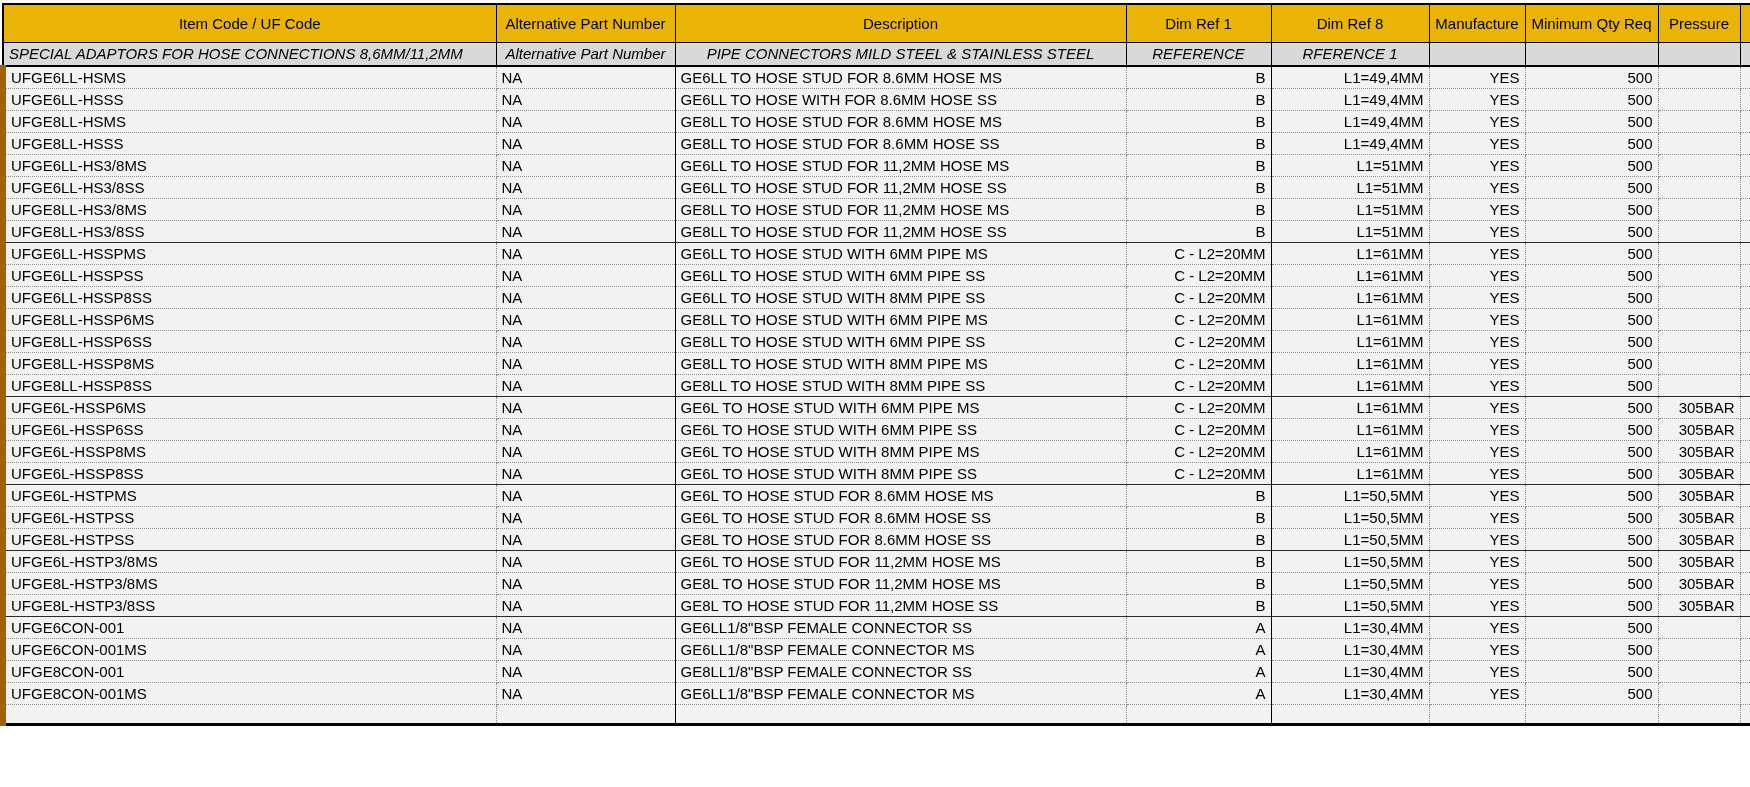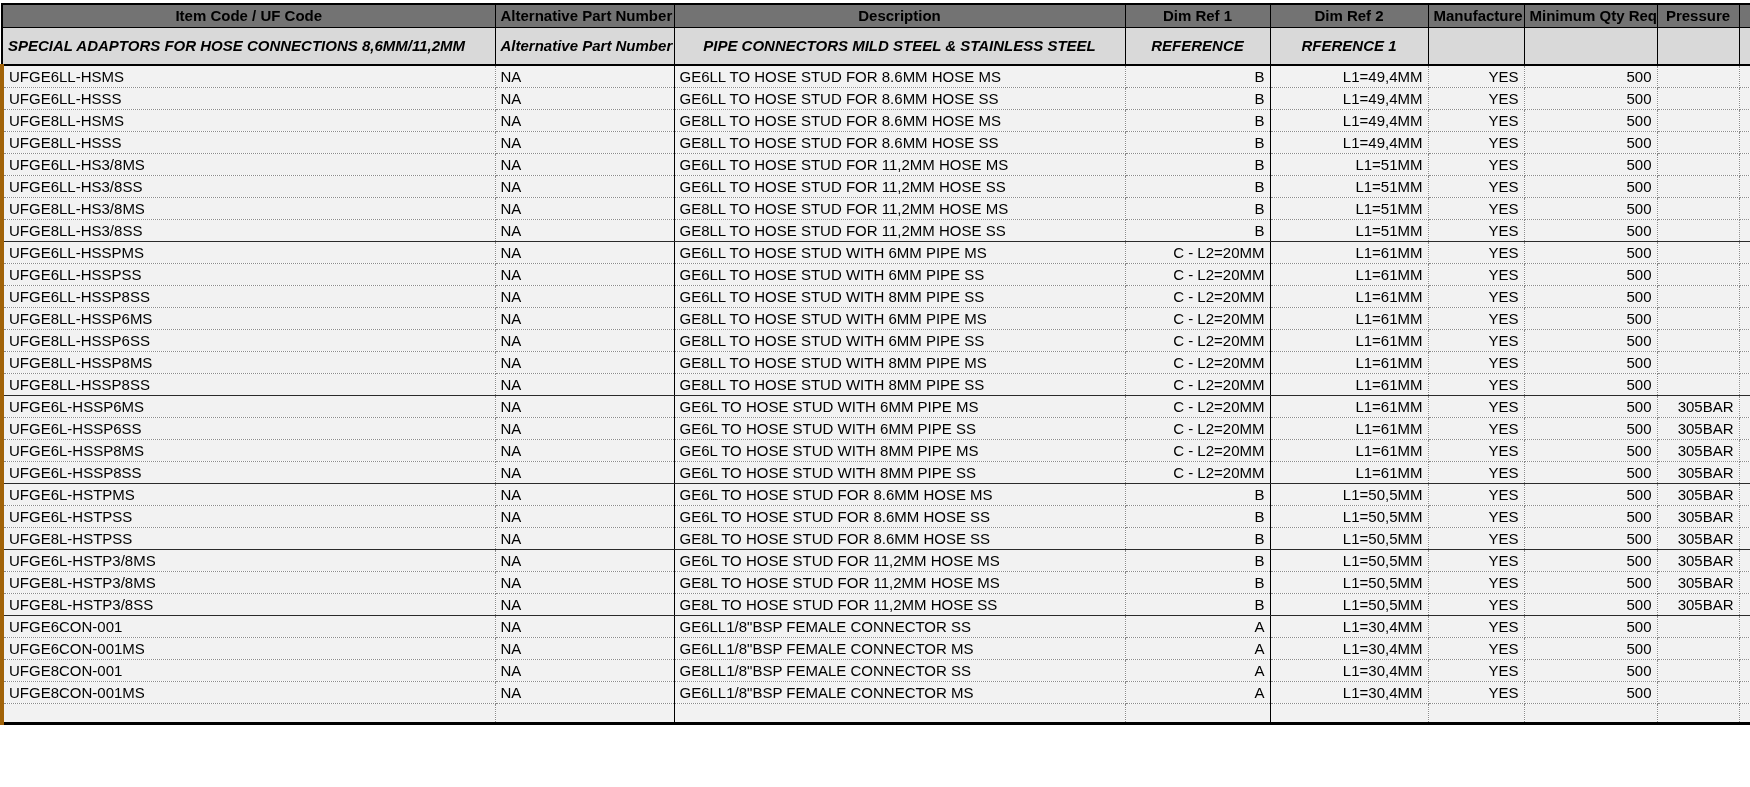--- a/index.html
+++ b/index.html
@@ -1,29 +1,29 @@
 <!DOCTYPE html>
 <html><head>
 <meta charset="utf-8">
 <style>
   html,body{margin:0;padding:0;background:#ffffff;}
   body{width:1750px;height:787px;overflow:hidden;font-family:"Liberation Sans",sans-serif;color:#000;}
   .sheet{padding-top:3px;}
   table{border-collapse:collapse;table-layout:fixed;width:1749px;border-bottom:3px solid #000;}
   th,td{box-sizing:border-box;overflow:hidden;white-space:nowrap;padding:0 5px;height:22px;font-size:15px;vertical-align:middle;}
   
-  tr.h1 th{background:#737373;border:1px solid #000;border-top:2px solid #000;font-weight:bold;height:23px;text-align:center;}
+  tr.h1 th{background:#eab308;border:1px solid #000;border-top:2px solid #000;font-weight:normal;height:38px;text-align:center;}
   tr.h1 th.c0{border-left:2px solid #000;}
   
-  tr.h2 th{background:#d9d9d9;border:1px solid #000;border-bottom:2px solid #000;font-weight:bold;font-style:italic;height:38px;text-align:center;}
+  tr.h2 th{background:#d9d9d9;border:1px solid #000;border-bottom:2px solid #000;font-weight:normal;font-style:italic;height:24px;text-align:center;}
   tr.h2 th.c0{border-left:2px solid #000;text-align:left;}
   tr.h1 th.c8,tr.h2 th.c8{border-right:none;}
   
   tbody td{background:#f2f2f2;border-right:1px dotted #8a8a8a;border-bottom:1px dotted #8a8a8a;}
-  tbody td.c0{border-left:4px solid #a16207;}
+  tbody td.c0{border-left:6px solid #a16207;}
   tbody td.c1,tbody td.c3{border-right:1px solid #000;}
   tbody td.c8{border-right:none;}
   tbody tr.grp td{border-bottom:1px solid #2b2b2b;}
   tbody tr.empty td{height:20px;border-bottom:none;}
   .a-left{text-align:left}.a-right{text-align:right}.a-center{text-align:right}
 </style>
 </head>
 <body>
 
 <div class="sheet">
@@ -38,21 +38,21 @@
       <col style="width:133px">
         <col style="width:82px">
         <col style="width:12px">
     </colgroup>
     <thead>
       <tr class="h1">
         <th class="c0">Item Code / UF Code</th>
         <th class="c1">Alternative Part Number</th>
         <th class="c2">Description</th>
         <th class="c3">Dim Ref 1</th>
-        <th class="c4">Dim Ref 2</th>
+        <th class="c4">Dim Ref 8</th>
         <th class="c5">Manufacture</th>
         <th class="c6">Minimum Qty Req</th>
         <th class="c7">Pressure</th>
         <th class="c8"></th>
       </tr>
       <tr class="h2">
         <th class="c0">SPECIAL ADAPTORS FOR HOSE CONNECTIONS 8,6MM/11,2MM</th>
         <th class="c1">Alternative Part Number</th>
         <th class="c2">PIPE CONNECTORS MILD STEEL &amp; STAINLESS STEEL</th>
         <th class="c3">REFERENCE</th>
@@ -71,21 +71,21 @@
           <td class="c3 a-right">B</td>
           <td class="c4 a-right">L1=49,4MM</td>
           <td class="c5 a-right">YES</td>
           <td class="c6 a-center">500</td>
           <td class="c7 a-right"></td>
           <td class="c8"></td>
         </tr>
         <tr>
           <td class="c0 a-left">UFGE6LL-HSSS</td>
           <td class="c1 a-left">NA</td>
-          <td class="c2 a-left">GE6LL TO HOSE STUD  FOR 8.6MM HOSE SS</td>
+          <td class="c2 a-left">GE6LL TO HOSE WITH  FOR 8.6MM HOSE SS</td>
           <td class="c3 a-right">B</td>
           <td class="c4 a-right">L1=49,4MM</td>
           <td class="c5 a-right">YES</td>
           <td class="c6 a-center">500</td>
           <td class="c7 a-right"></td>
           <td class="c8"></td>
         </tr>
         <tr>
           <td class="c0 a-left">UFGE8LL-HSMS</td>
           <td class="c1 a-left">NA</td>

